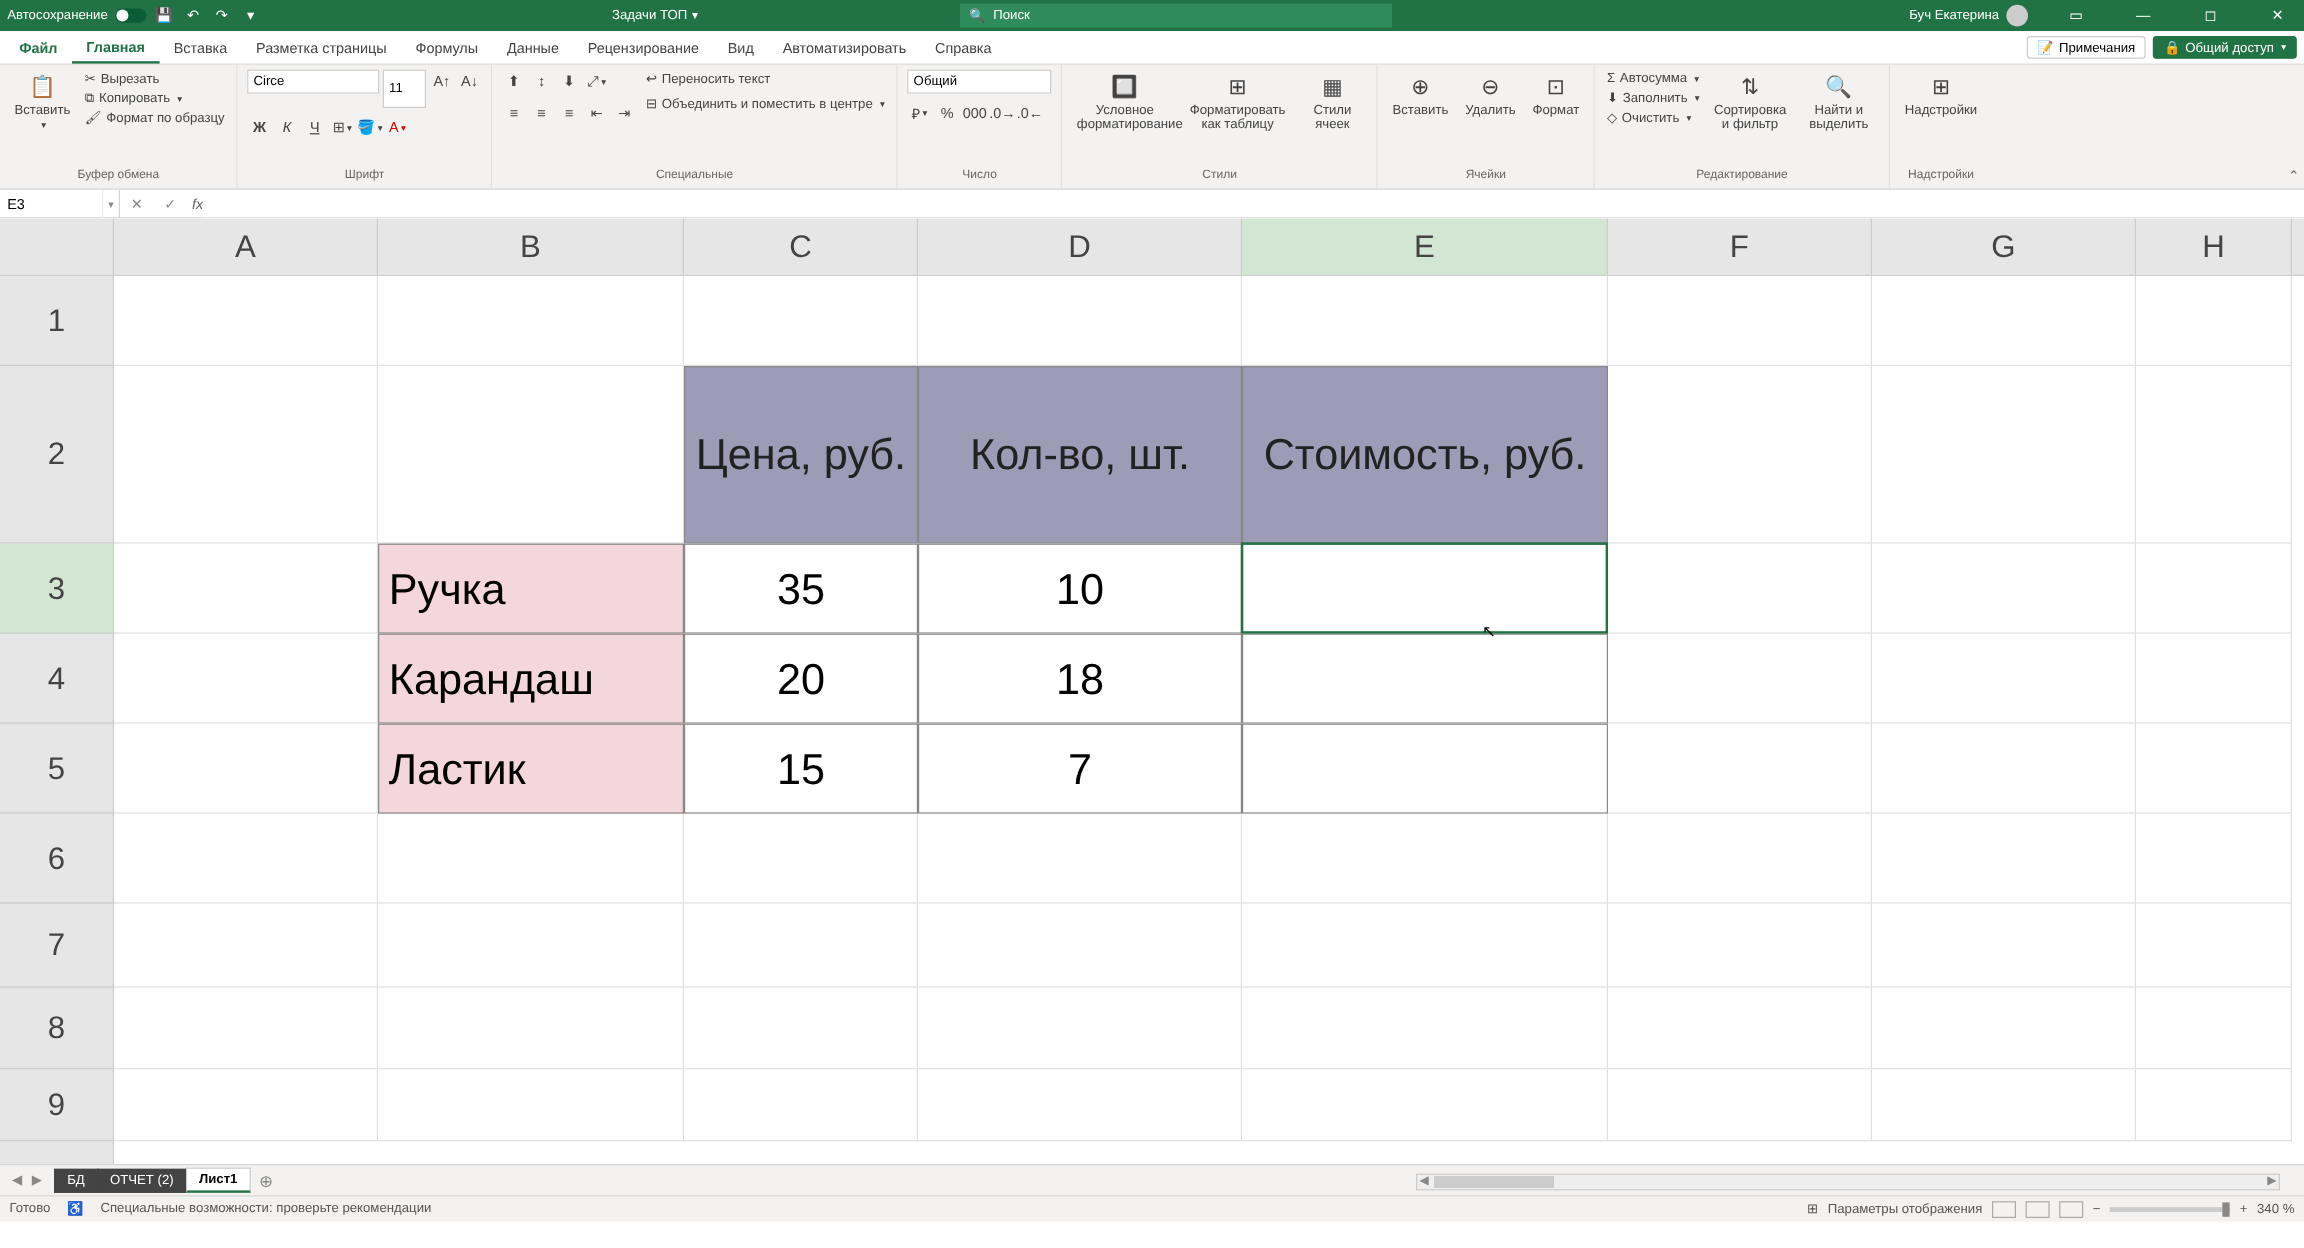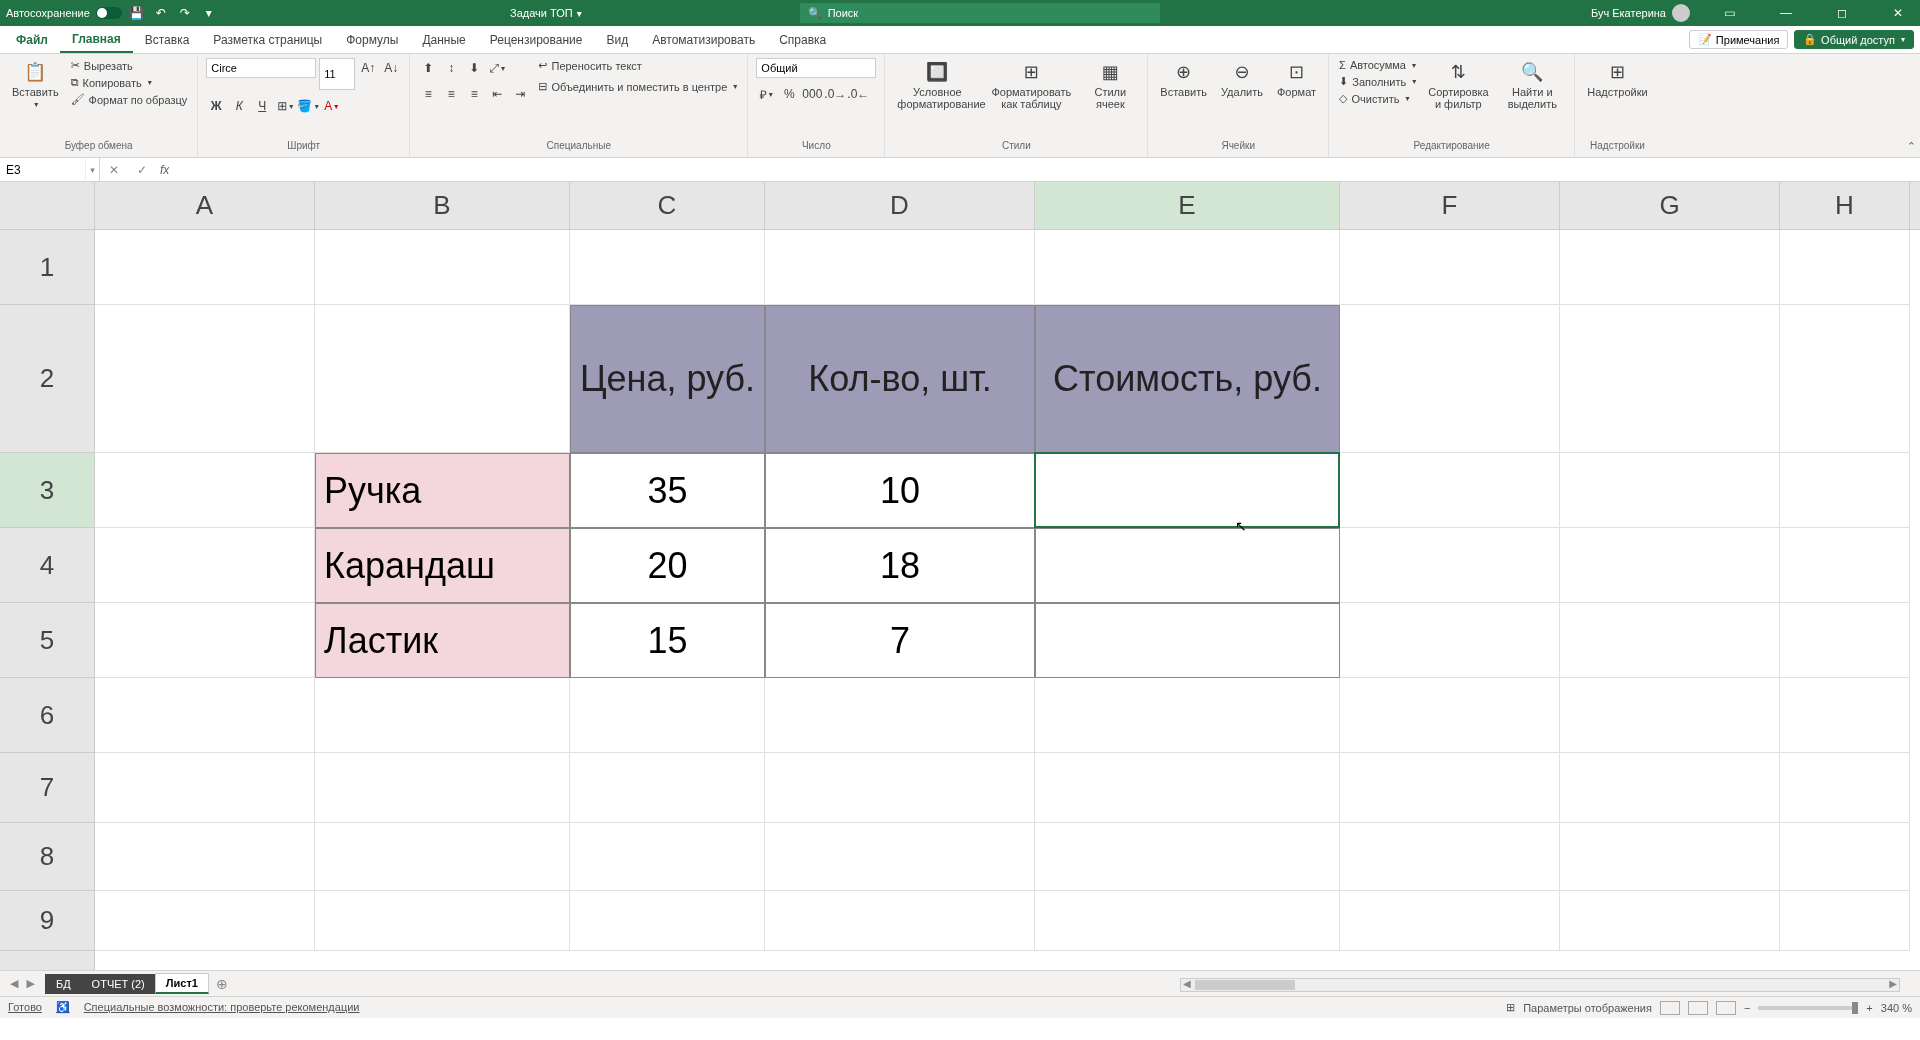--- a/index.html
+++ b/index.html
@@ -465,21 +465,21 @@
   <div class="sheet-tab active">Лист1</div>
   <div class="sheet-add">⊕</div>
   <div class="hscroll">
     <span style="position:absolute;left:2px;top:-1px;font-size:10px;color:#888;">◀</span>
     <div class="hscroll-thumb"></div>
     <span style="position:absolute;right:2px;top:-1px;font-size:10px;color:#888;">▶</span>
   </div>
 </div>
 
 <div class="status-bar">
-  <div class="hstack" style="gap:14px;text-decoration:underline;">
+  <div class="hstack" style="gap:14px;">
     <span>Готово</span>
     <span>♿</span>
     <span>Специальные возможности: проверьте рекомендации</span>
   </div>
   <div class="status-right">
     <span>⊞</span>
     <span>Параметры отображения</span>
     <div class="view-btn"></div>
     <div class="view-btn"></div>
     <div class="view-btn"></div>

